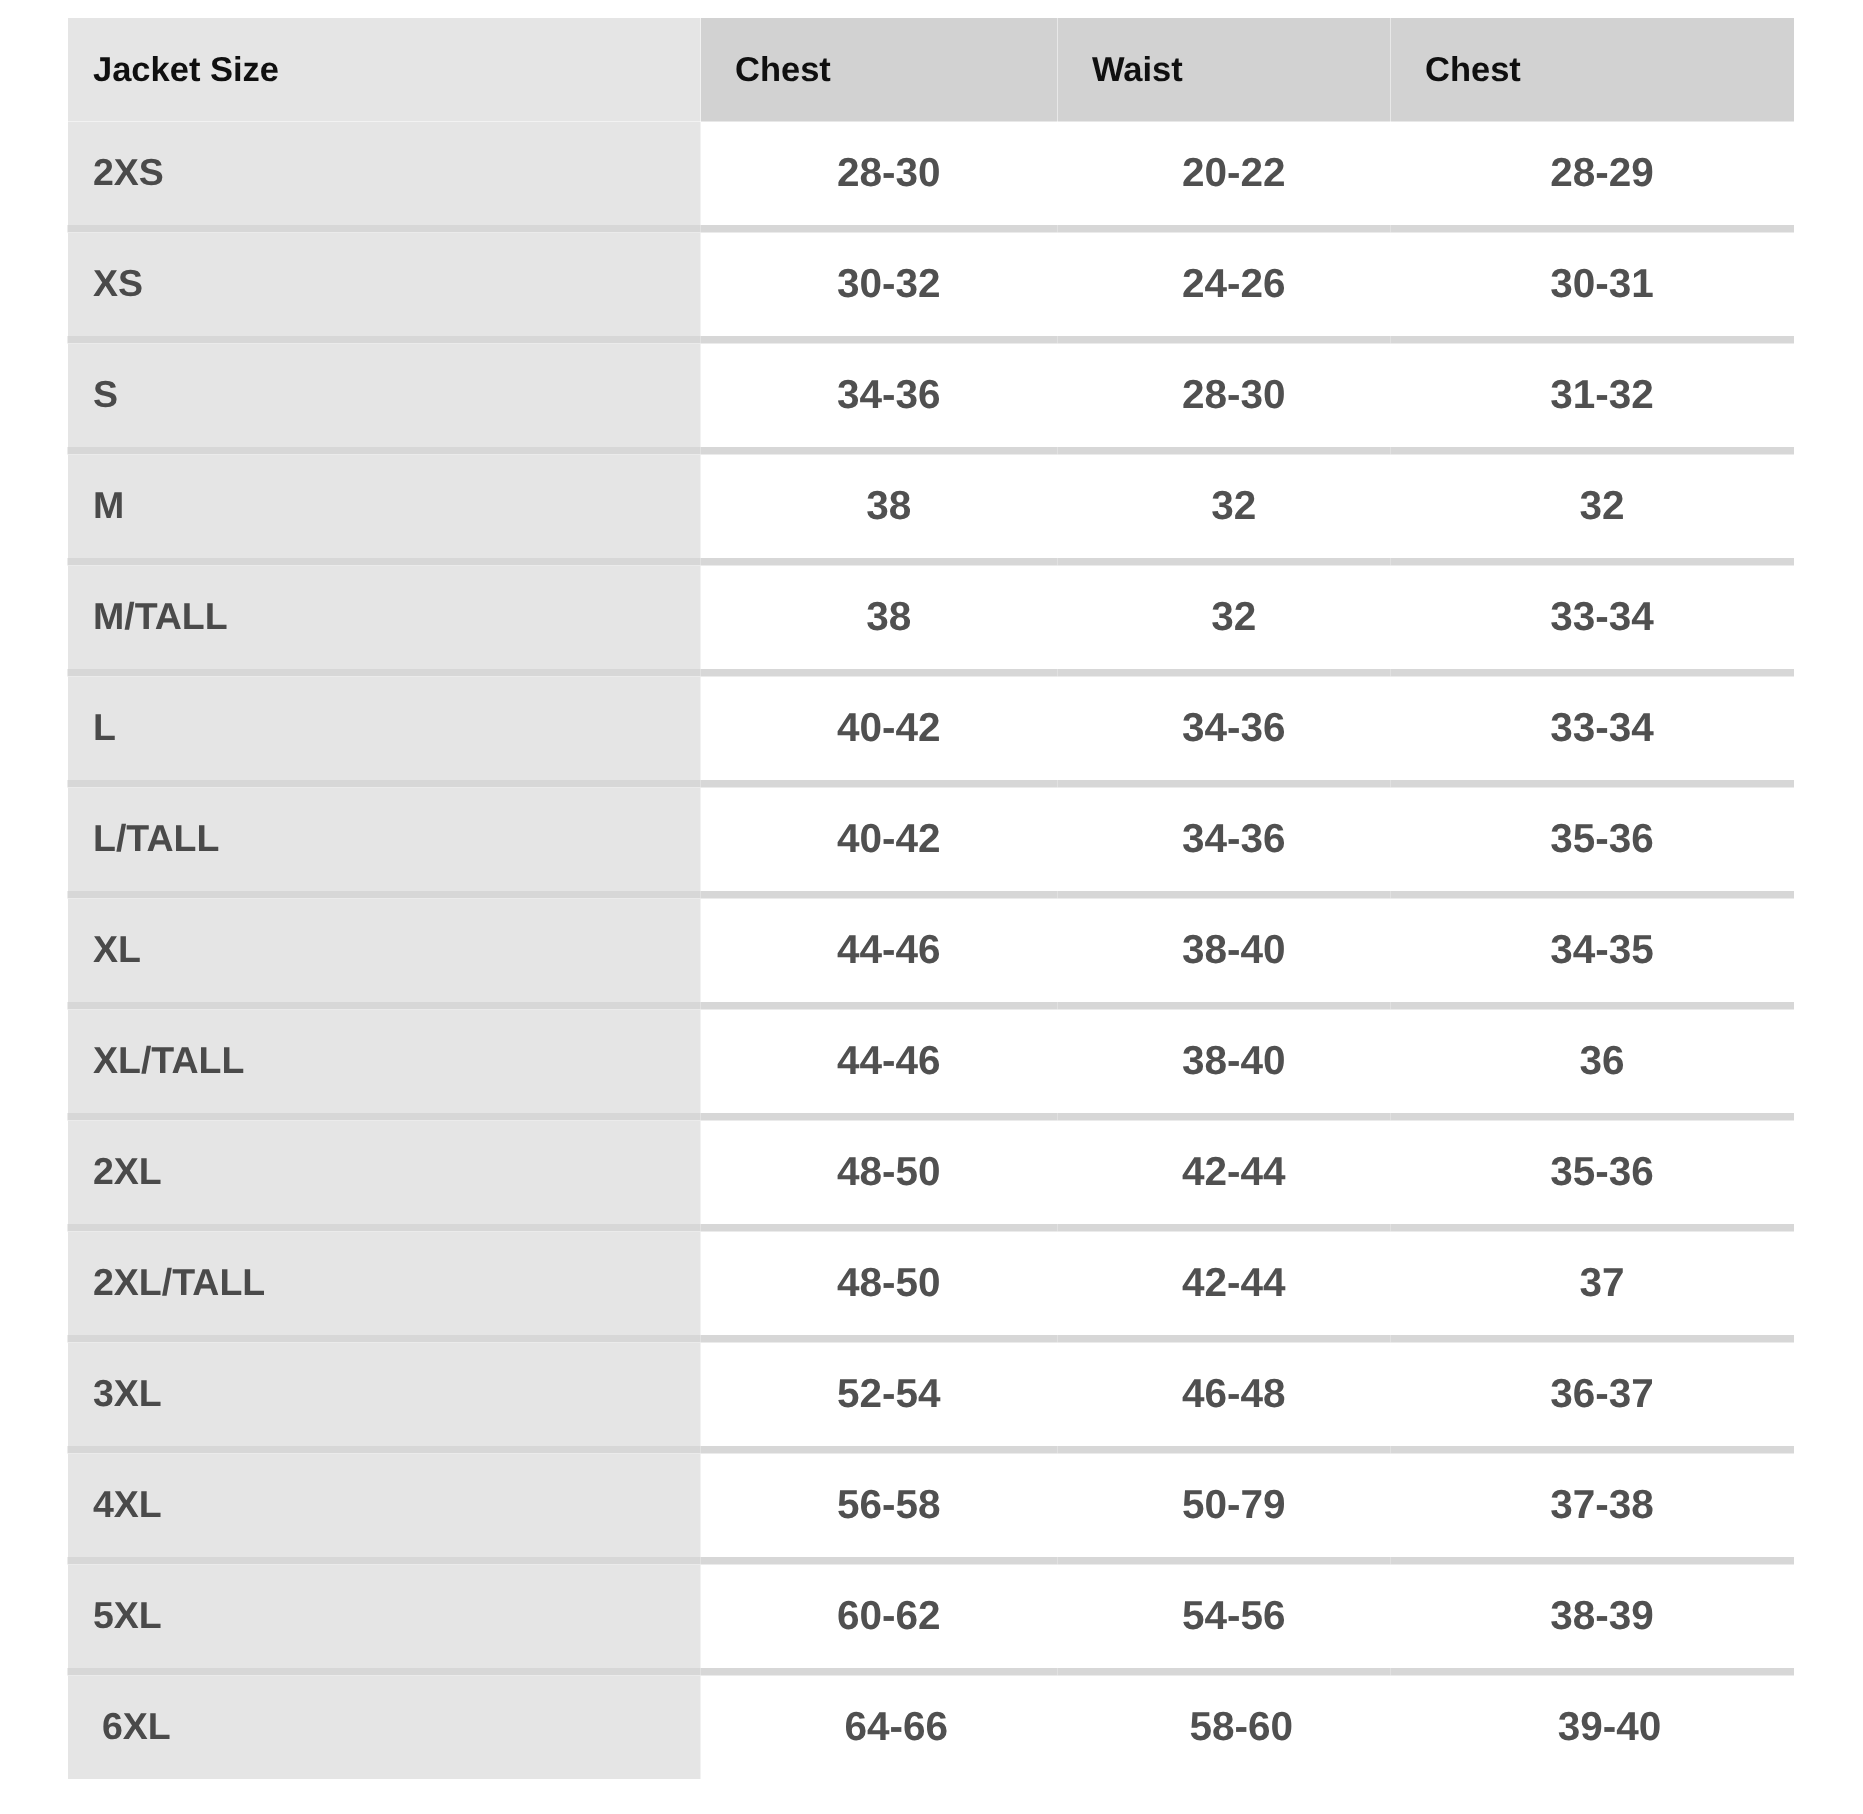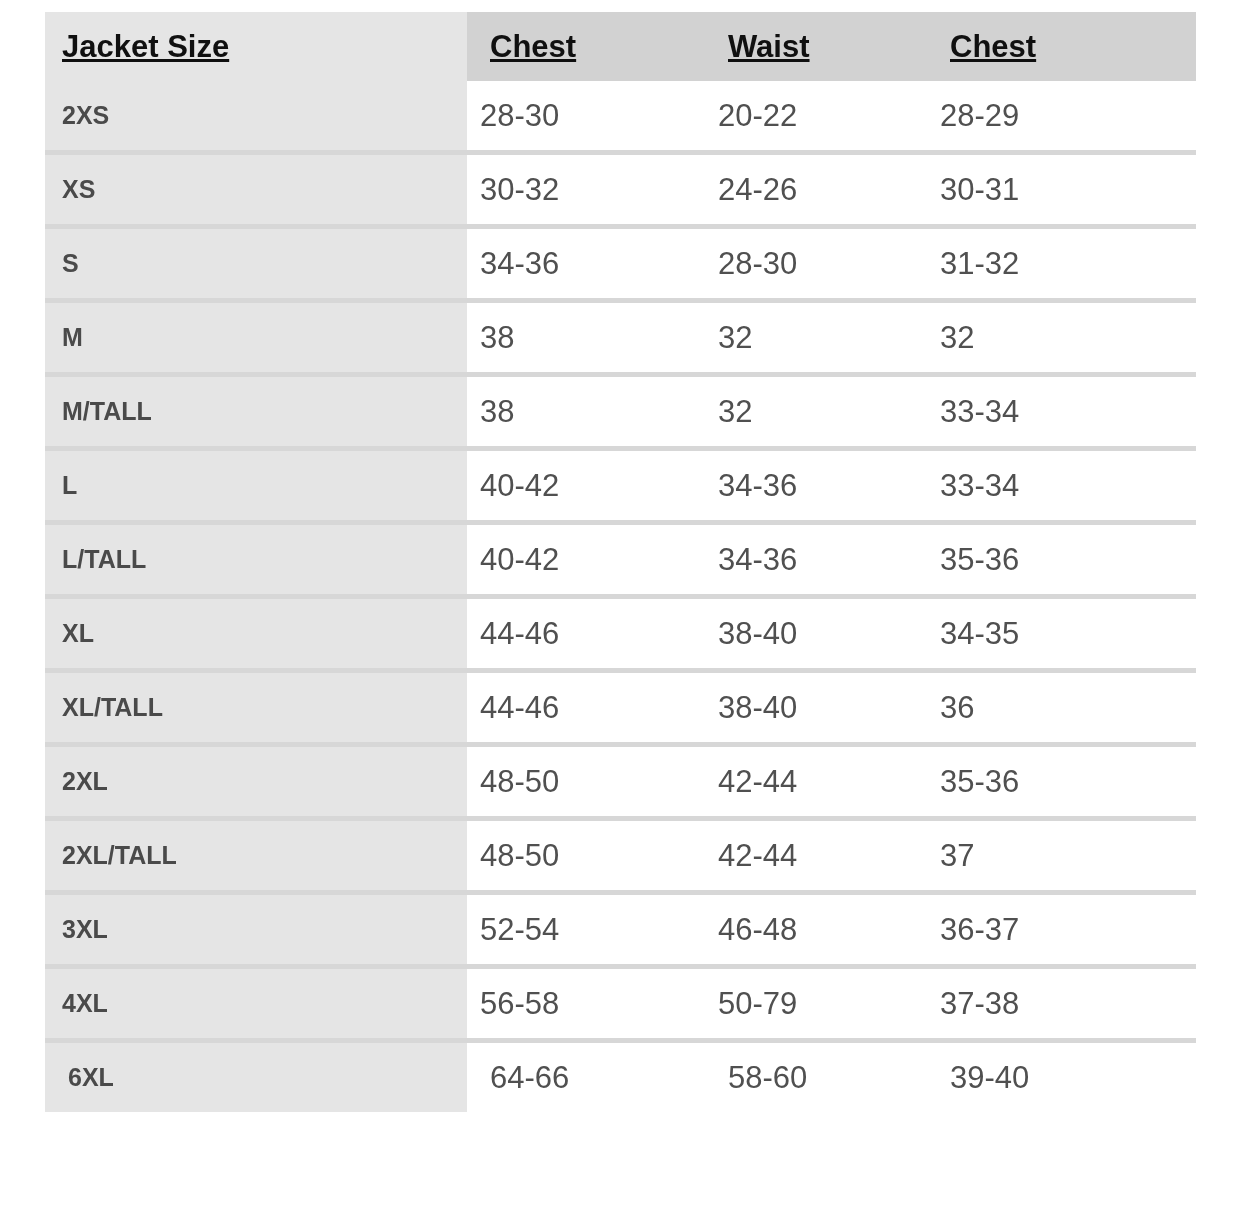--- a/index.html
+++ b/index.html
@@ -42,43 +42,43 @@
   }
   .size-chart tr:last-child th,
   .size-chart tr:last-child td{
     border-bottom:none;
     padding-left:23px;
   }
   
   .size-chart thead th{
     background:var(--header-bg);
     color:var(--header-text);
-    font-size:31px;
+    font-size:23px;
     font-weight:bold;
     padding:0 0 0 13px;
-    text-decoration:underline;
   }
   .size-chart thead th.label-col{
     background:var(--label-col-bg);
     padding-left:17px;
   }
   
   .size-chart tbody th{
     background:var(--label-col-bg);
     color:var(--label-text);
     font-size:25px;
     font-weight:bold;
     padding:0 0 0 17px;
   }
   .size-chart tbody td{
     background:var(--row-bg);
     color:var(--value-text);
-    font-size:31px;
-    font-weight:normal;
+    font-size:27px;
+    font-weight:bold;
     padding:0 0 0 13px;
+    text-align:center;
   }
 </style>
 </head>
 <body>
 
 <div class="page">
   <table class="size-chart">
     <colgroup>
       <col style="width:422px">
       <col style="width:238px">
@@ -166,20 +166,26 @@
           <td>46-48</td>
           <td>36-37</td>
         </tr>
         <tr>
           <th scope="row">4XL</th>
           <td>56-58</td>
           <td>50-79</td>
           <td>37-38</td>
         </tr>
         <tr>
+          <th scope="row">5XL</th>
+          <td>60-62</td>
+          <td>54-56</td>
+          <td>38-39</td>
+        </tr>
+        <tr>
           <th scope="row">6XL</th>
           <td>64-66</td>
           <td>58-60</td>
           <td>39-40</td>
         </tr>
       </tbody>
   </table>
 </div>
 
 </body></html>

